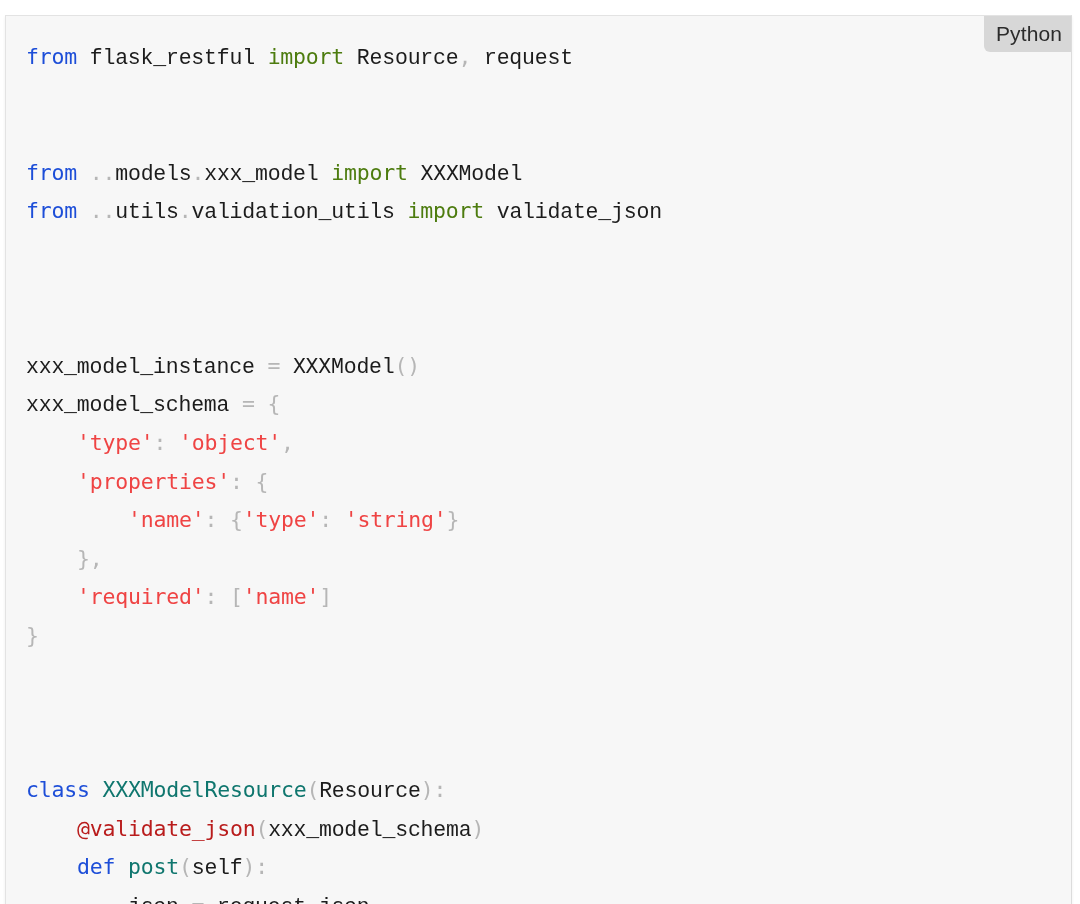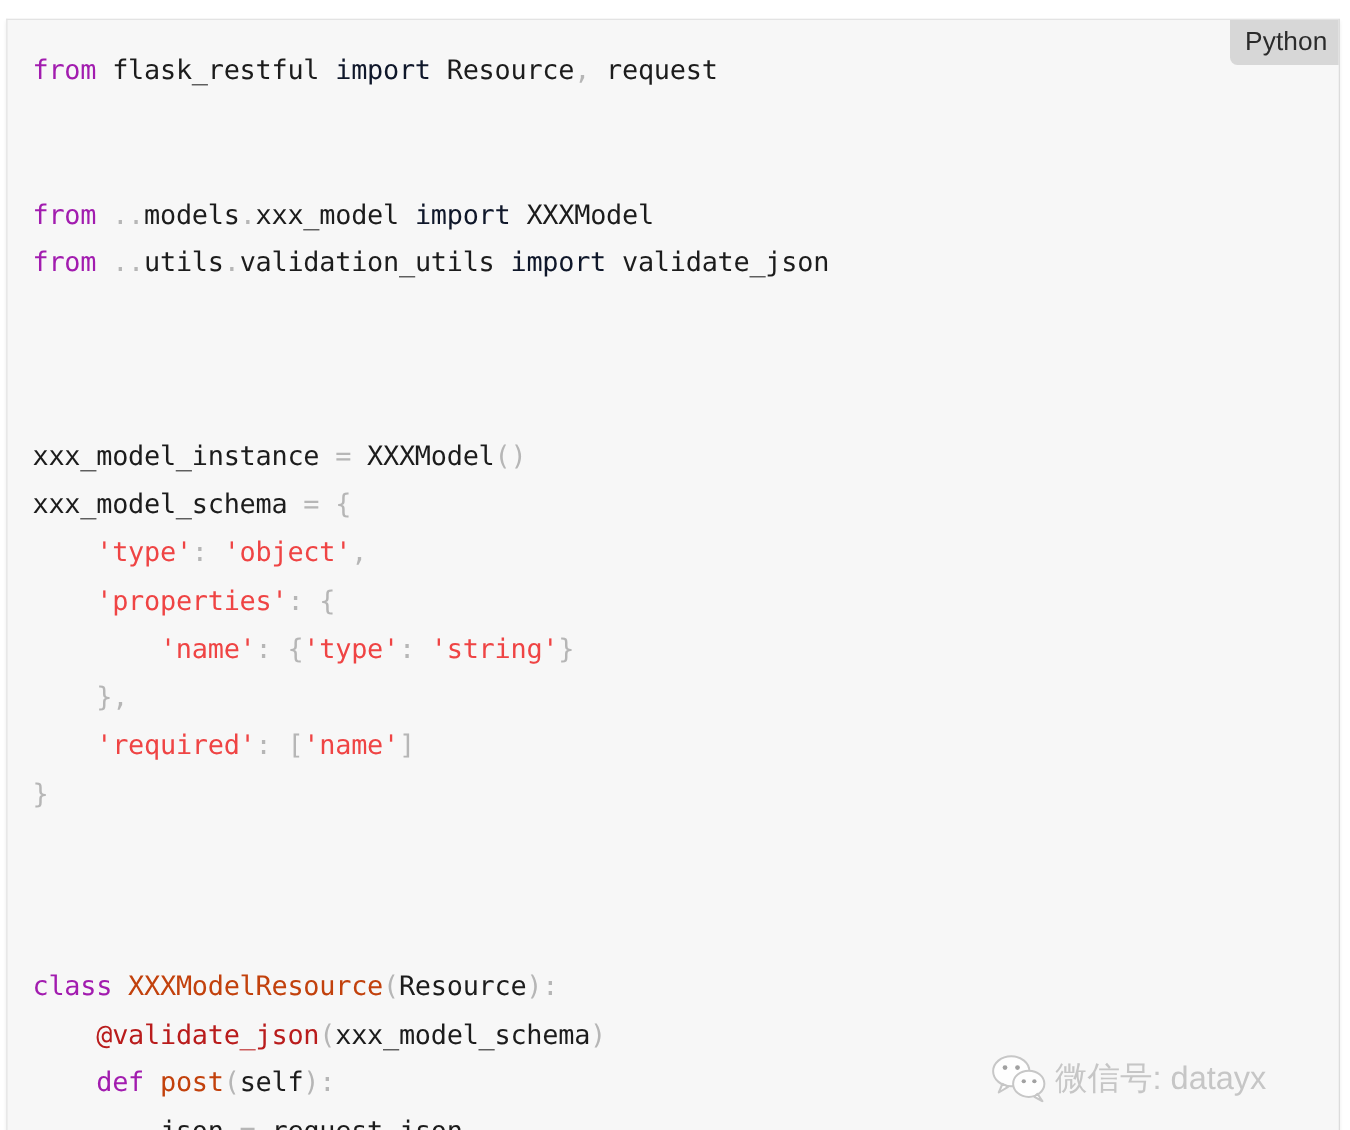--- a/index.html
+++ b/index.html
@@ -74,26 +74,26 @@
     font-size: 21.5px;
     line-height: 38.6px;
     color: #1c1c1c;
     white-space: pre;
     letter-spacing: -0.2px;
   }
 
   .ln { display: block; height: 38.6px; }
 
   
-  .kw    { color: #a21caf; text-align: right; }   
-  .kwi   { color: #0f172a; }   
-  .name  { color: #1c1c1c; }   
+  .kw    { color: #1d4ed8; text-align: right; }   
+  .kwi   { color: #4d7c0f; }   
+  .name  { color: #1c1c1c; font-family: Liberation Mono, monospace; }   
   .str   { color: #ef4444; }   
   .punc  { color: #b6b6b6; }   
-  .cls   { color: #c2410c; text-align: center; }   
+  .cls   { color: #0f766e; text-align: center; }   
   .dec   { color: #b91c1c; }   
 
   
   .watermark {
     position: absolute;
     left: 792px;
     top: 830px;
     display: flex;
     align-items: center;
     gap: 6px;
@@ -118,27 +118,14 @@
   <div class="code-card">
 
     <div class="lang-badge">Python</div>
 
     <div class="code-area">
       <pre class="code"><span class="ln"><span class="kw">from</span> <span class="name">flask_restful</span> <span class="kwi">import</span> <span class="name">Resource</span><span class="punc">,</span> <span class="name">request</span></span><span class="ln"> </span><span class="ln"> </span><span class="ln"><span class="kw">from</span> <span class="punc">..</span><span class="name">models</span><span class="punc">.</span><span class="name">xxx_model</span> <span class="kwi">import</span> <span class="name">XXXModel</span></span><span class="ln"><span class="kw">from</span> <span class="punc">..</span><span class="name">utils</span><span class="punc">.</span><span class="name">validation_utils</span> <span class="kwi">import</span> <span class="name">validate_json</span></span><span class="ln"> </span><span class="ln"> </span><span class="ln"> </span><span class="ln"><span class="name">xxx_model_instance</span> <span class="punc">=</span> <span class="name">XXXModel</span><span class="punc">()</span></span><span class="ln"><span class="name">xxx_model_schema</span> <span class="punc">=</span> <span class="punc">{</span></span><span class="ln">    <span class="str">'type'</span><span class="punc">:</span> <span class="str">'object'</span><span class="punc">,</span></span><span class="ln">    <span class="str">'properties'</span><span class="punc">:</span> <span class="punc">{</span></span><span class="ln">        <span class="str">'name'</span><span class="punc">:</span> <span class="punc">{</span><span class="str">'type'</span><span class="punc">:</span> <span class="str">'string'</span><span class="punc">}</span></span><span class="ln">    <span class="punc">},</span></span><span class="ln">    <span class="str">'required'</span><span class="punc">:</span> <span class="punc">[</span><span class="str">'name'</span><span class="punc">]</span></span><span class="ln"><span class="punc">}</span></span><span class="ln"> </span><span class="ln"> </span><span class="ln"> </span><span class="ln"><span class="kw">class</span> <span class="cls">XXXModelResource</span><span class="punc">(</span><span class="name">Resource</span><span class="punc">)</span><span class="punc">:</span></span><span class="ln">    <span class="dec">@validate_json</span><span class="punc">(</span><span class="name">xxx_model_schema</span><span class="punc">)</span></span><span class="ln">    <span class="kw">def</span> <span class="cls">post</span><span class="punc">(</span><span class="name">self</span><span class="punc">)</span><span class="punc">:</span></span><span class="ln">        <span class="name">json</span> <span class="punc">=</span> <span class="name">request</span><span class="punc">.</span><span class="name">json</span></span></pre>
     </div>
 
   </div>
 
-  <div class="watermark">
-    <svg class="wm-icon" viewBox="0 0 46 40">
-      <ellipse cx="17" cy="15" rx="14.5" ry="12" fill="#ffffff" stroke="#c3c3c3" stroke-width="1.6"></ellipse>
-      <path d="M10 25 L7 32 L14.5 27.5 Z" fill="#ffffff" stroke="#c3c3c3" stroke-width="1.6" stroke-linejoin="round"></path>
-      <circle cx="12" cy="12" r="1.9" fill="#9a9a9a"></circle>
-      <circle cx="22" cy="12" r="1.9" fill="#9a9a9a"></circle>
-      <ellipse cx="31" cy="25" rx="12.5" ry="10.5" fill="#ffffff" stroke="#c3c3c3" stroke-width="1.6"></ellipse>
-      <path d="M38 33 L42 39 L35.5 35.5 Z" fill="#ffffff" stroke="#c3c3c3" stroke-width="1.6" stroke-linejoin="round"></path>
-      <circle cx="27" cy="23" r="1.7" fill="#9a9a9a"></circle>
-      <circle cx="35.5" cy="23" r="1.7" fill="#9a9a9a"></circle>
-    </svg>
-    <span class="wm-text">微信号: datayx</span>
-  </div>
 
 </div>
 
 </body></html>

